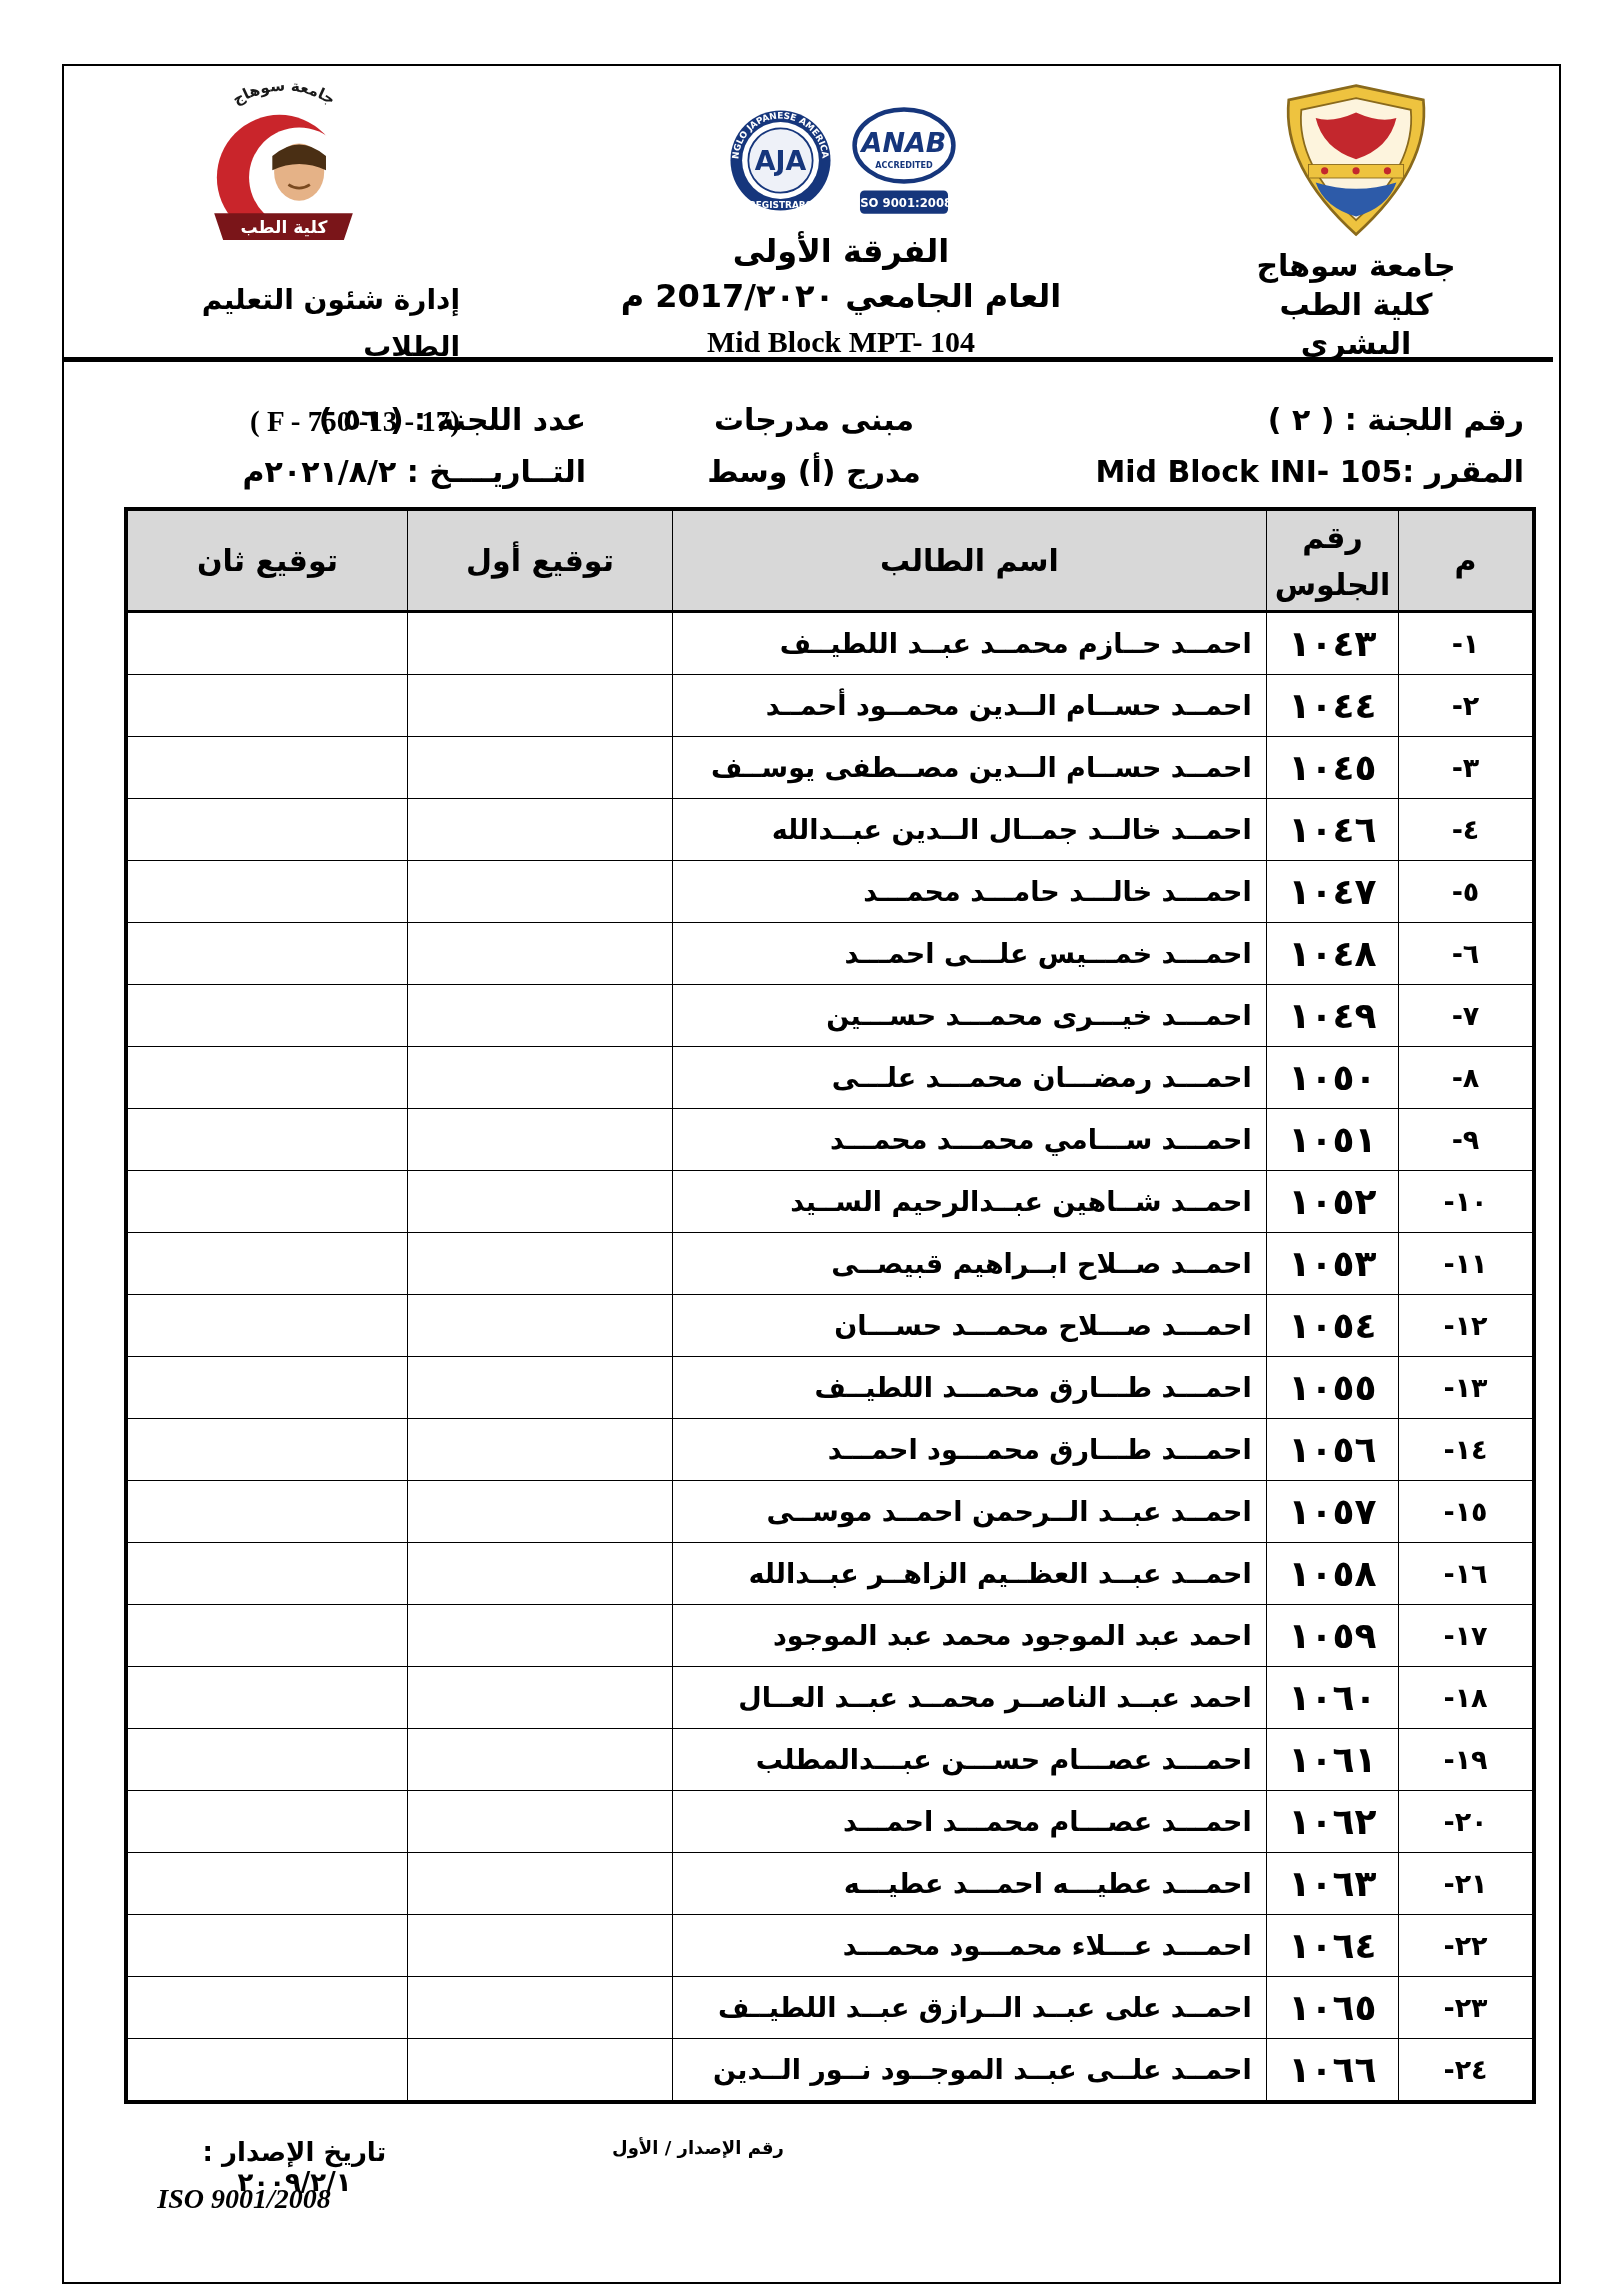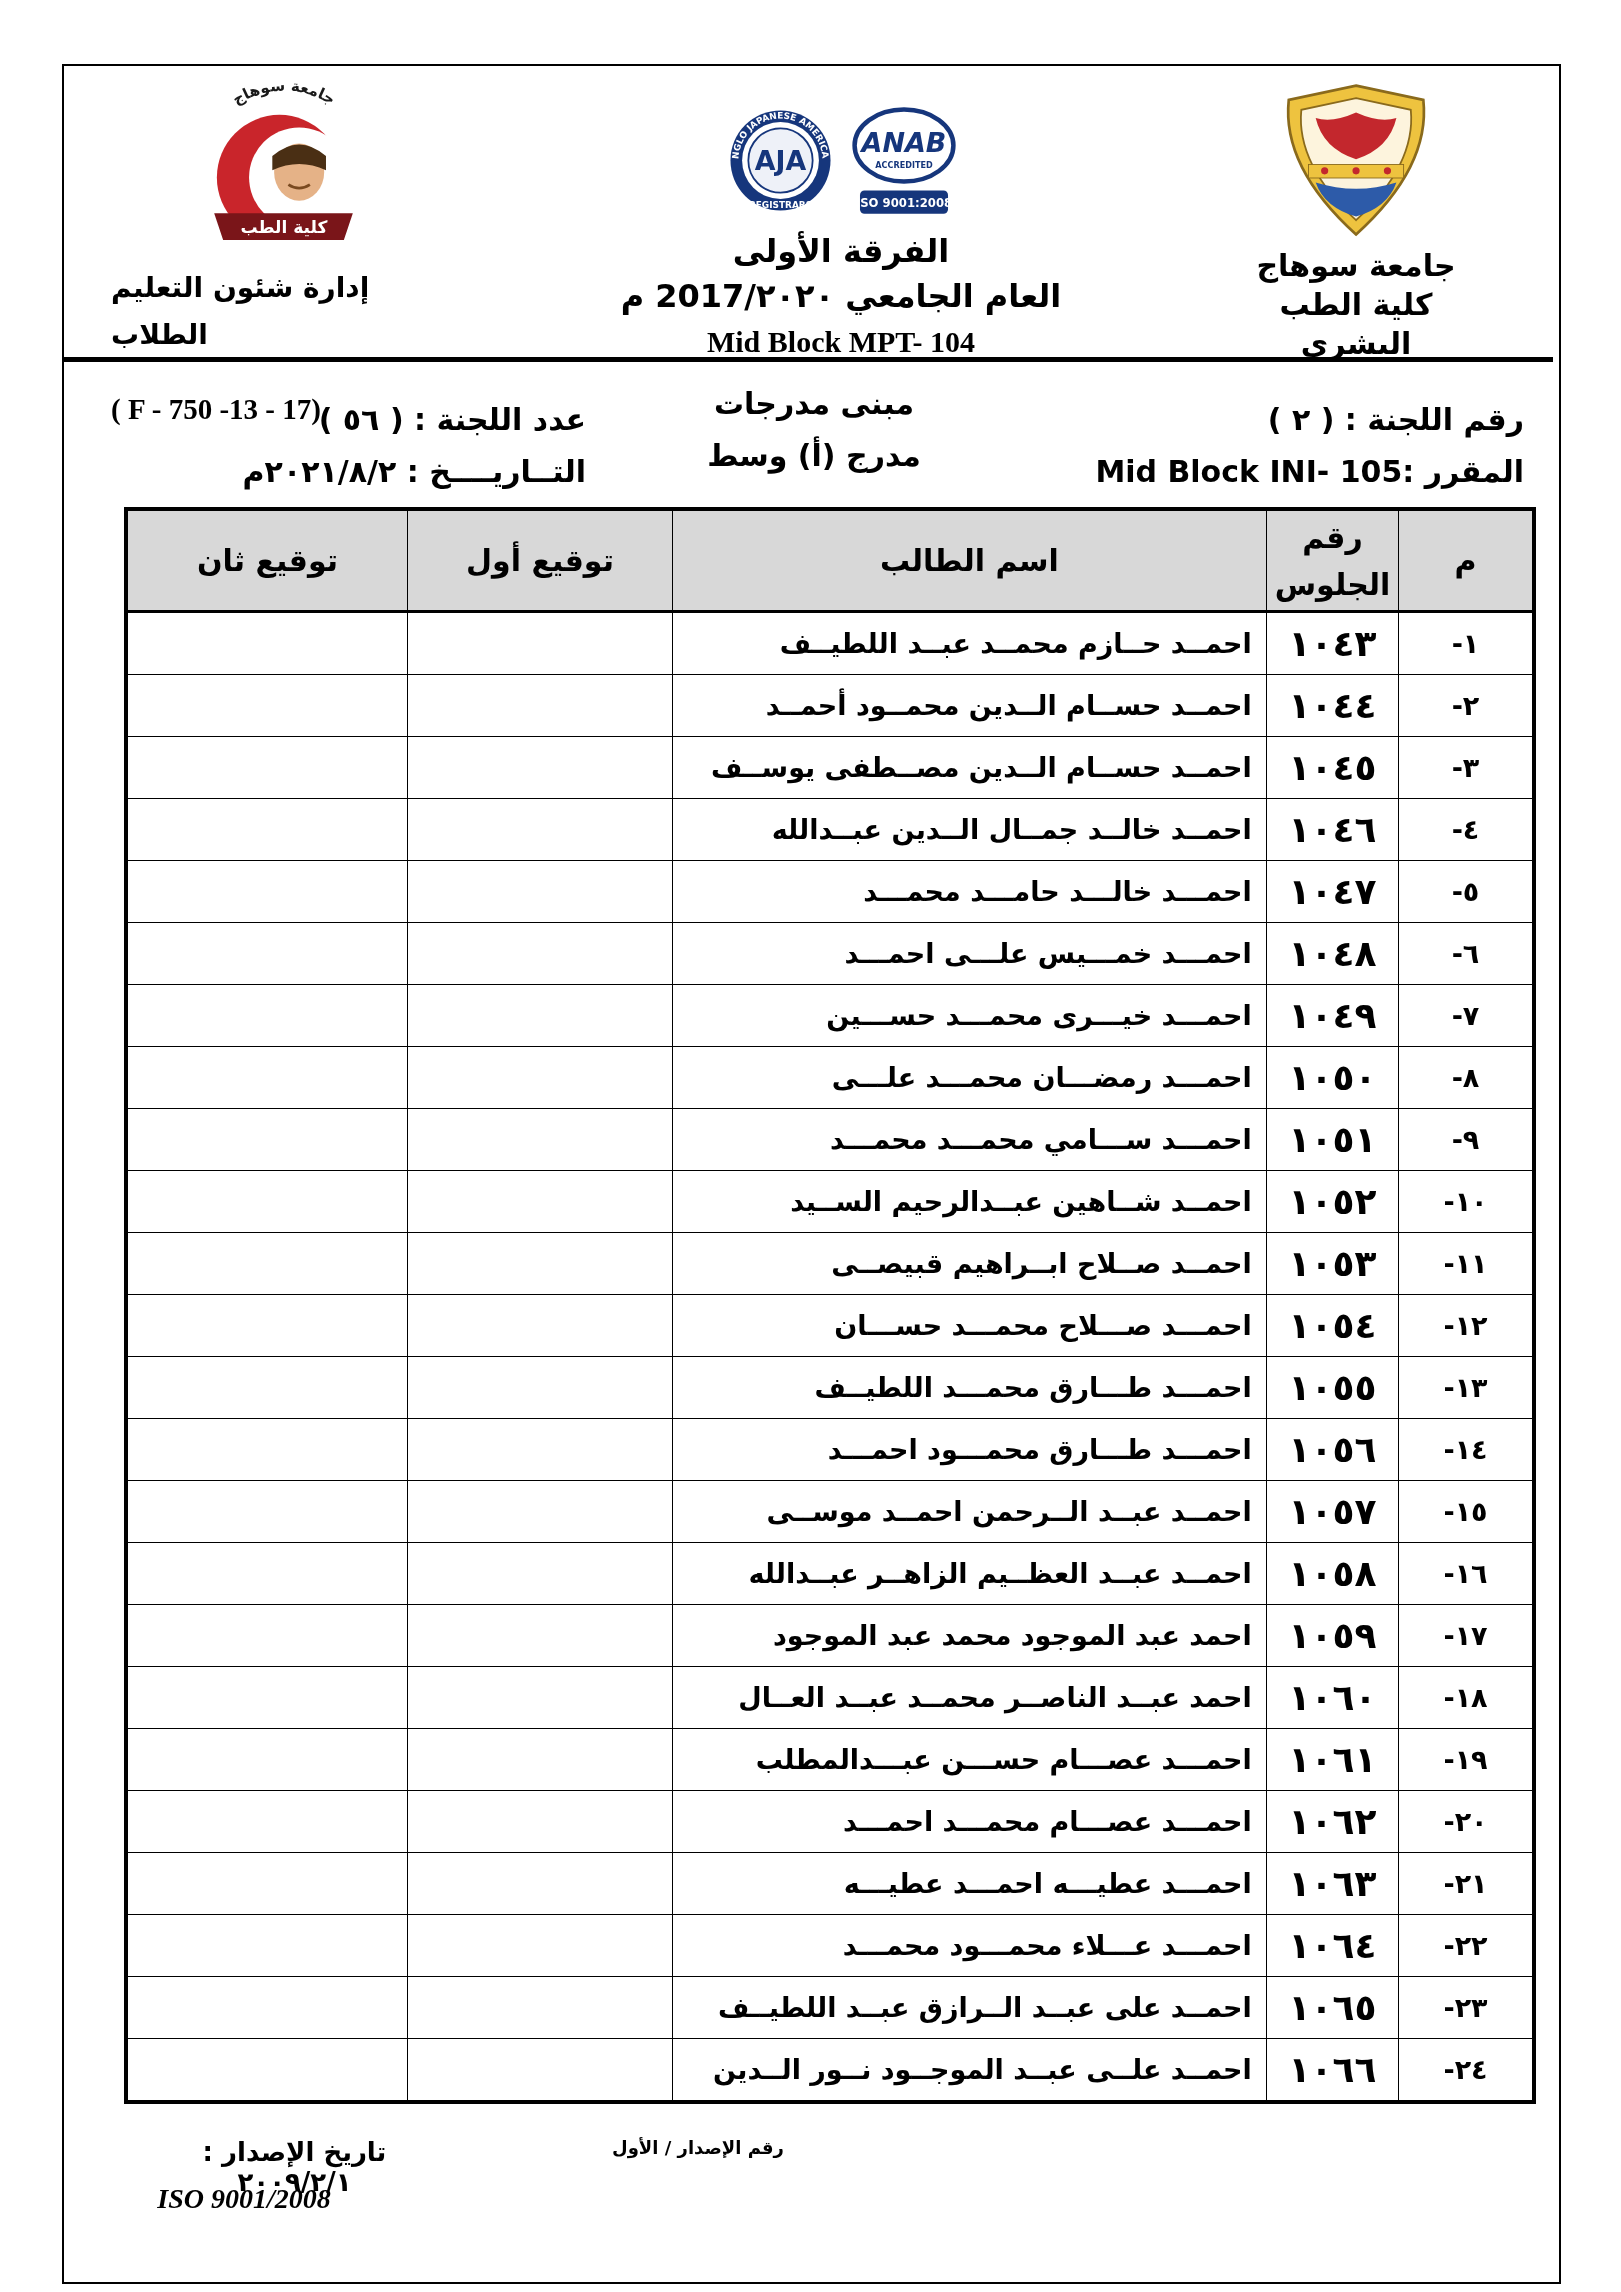--- a/index.html
+++ b/index.html
@@ -4,34 +4,34 @@
 <style>
   html,body{margin:0;padding:0;background:#ffffff;}
   .page{position:relative;width:1622px;height:2293px;background:#ffffff;color:#000;
         font-family:"DejaVu Sans",sans-serif;font-weight:bold;direction:rtl;overflow:hidden;}
   .abs{position:absolute;}
   .frame{position:absolute;left:63px;top:64px;width:1495px;height:2216px;border:2.7px solid #000;}
   .latin{font-family:"Liberation Serif","DejaVu Serif",serif;direction:ltr;unicode-bidi:isolate;}
 
   
   .faculty-logo{left:166px;top:77px;width:237px;height:175px;}
-  .admin-block{left:112px;top:264px;width:349px;text-align:left;font-size:28px;line-height:47px;}
+  .admin-block{left:112px;top:276px;width:349px;text-align:right;font-size:28px;line-height:47px;}
   .admin-block .latin{font-size:29px;margin-top:28px;}
   .center-block{left:591px;top:106px;width:502px;text-align:center;}
   .badges{display:flex;justify-content:center;align-items:flex-start;gap:16px;height:118px;}
   .center-titles{font-size:32px;line-height:45px;margin-top:5.4px;}
   .center-titles .latin{font-size:30px;}
   .right-block{left:1234px;top:82px;width:246px;text-align:center;}
   .right-block svg{display:block;margin:0 auto;}
   .right-titles{font-size:30px;line-height:39px;margin-top:7.2px;}
   .divider{left:65px;top:357px;width:1489px;height:5.4px;background:#000;}
 
   
   .info-right{right:97px;top:394px;text-align:right;font-size:30px;line-height:52px;}
-  .info-center{left:676px;top:378px;width:278px;text-align:center;font-size:30px;line-height:52px;}
+  .info-center{left:676px;top:394px;width:278px;text-align:center;font-size:30px;line-height:52px;}
   .info-left{left:206px;top:394px;width:381px;text-align:right;font-size:30px;line-height:52px;}
 
   
   .roster{left:125px;top:507px;width:1400px;border-collapse:collapse;table-layout:fixed;
           direction:rtl;border:4.5px solid #000;}
   .roster th,.roster td{border:1.8px solid #000;padding:0;}
   .roster thead th{background:#d8d8d8;height:99px;font-size:30px;text-align:center;
                    vertical-align:middle;border-bottom:3.6px solid #000;}
   .roster tbody td{height:61px;vertical-align:middle;}
   .c-index{width:133px;text-align:center;font-size:27px;}

